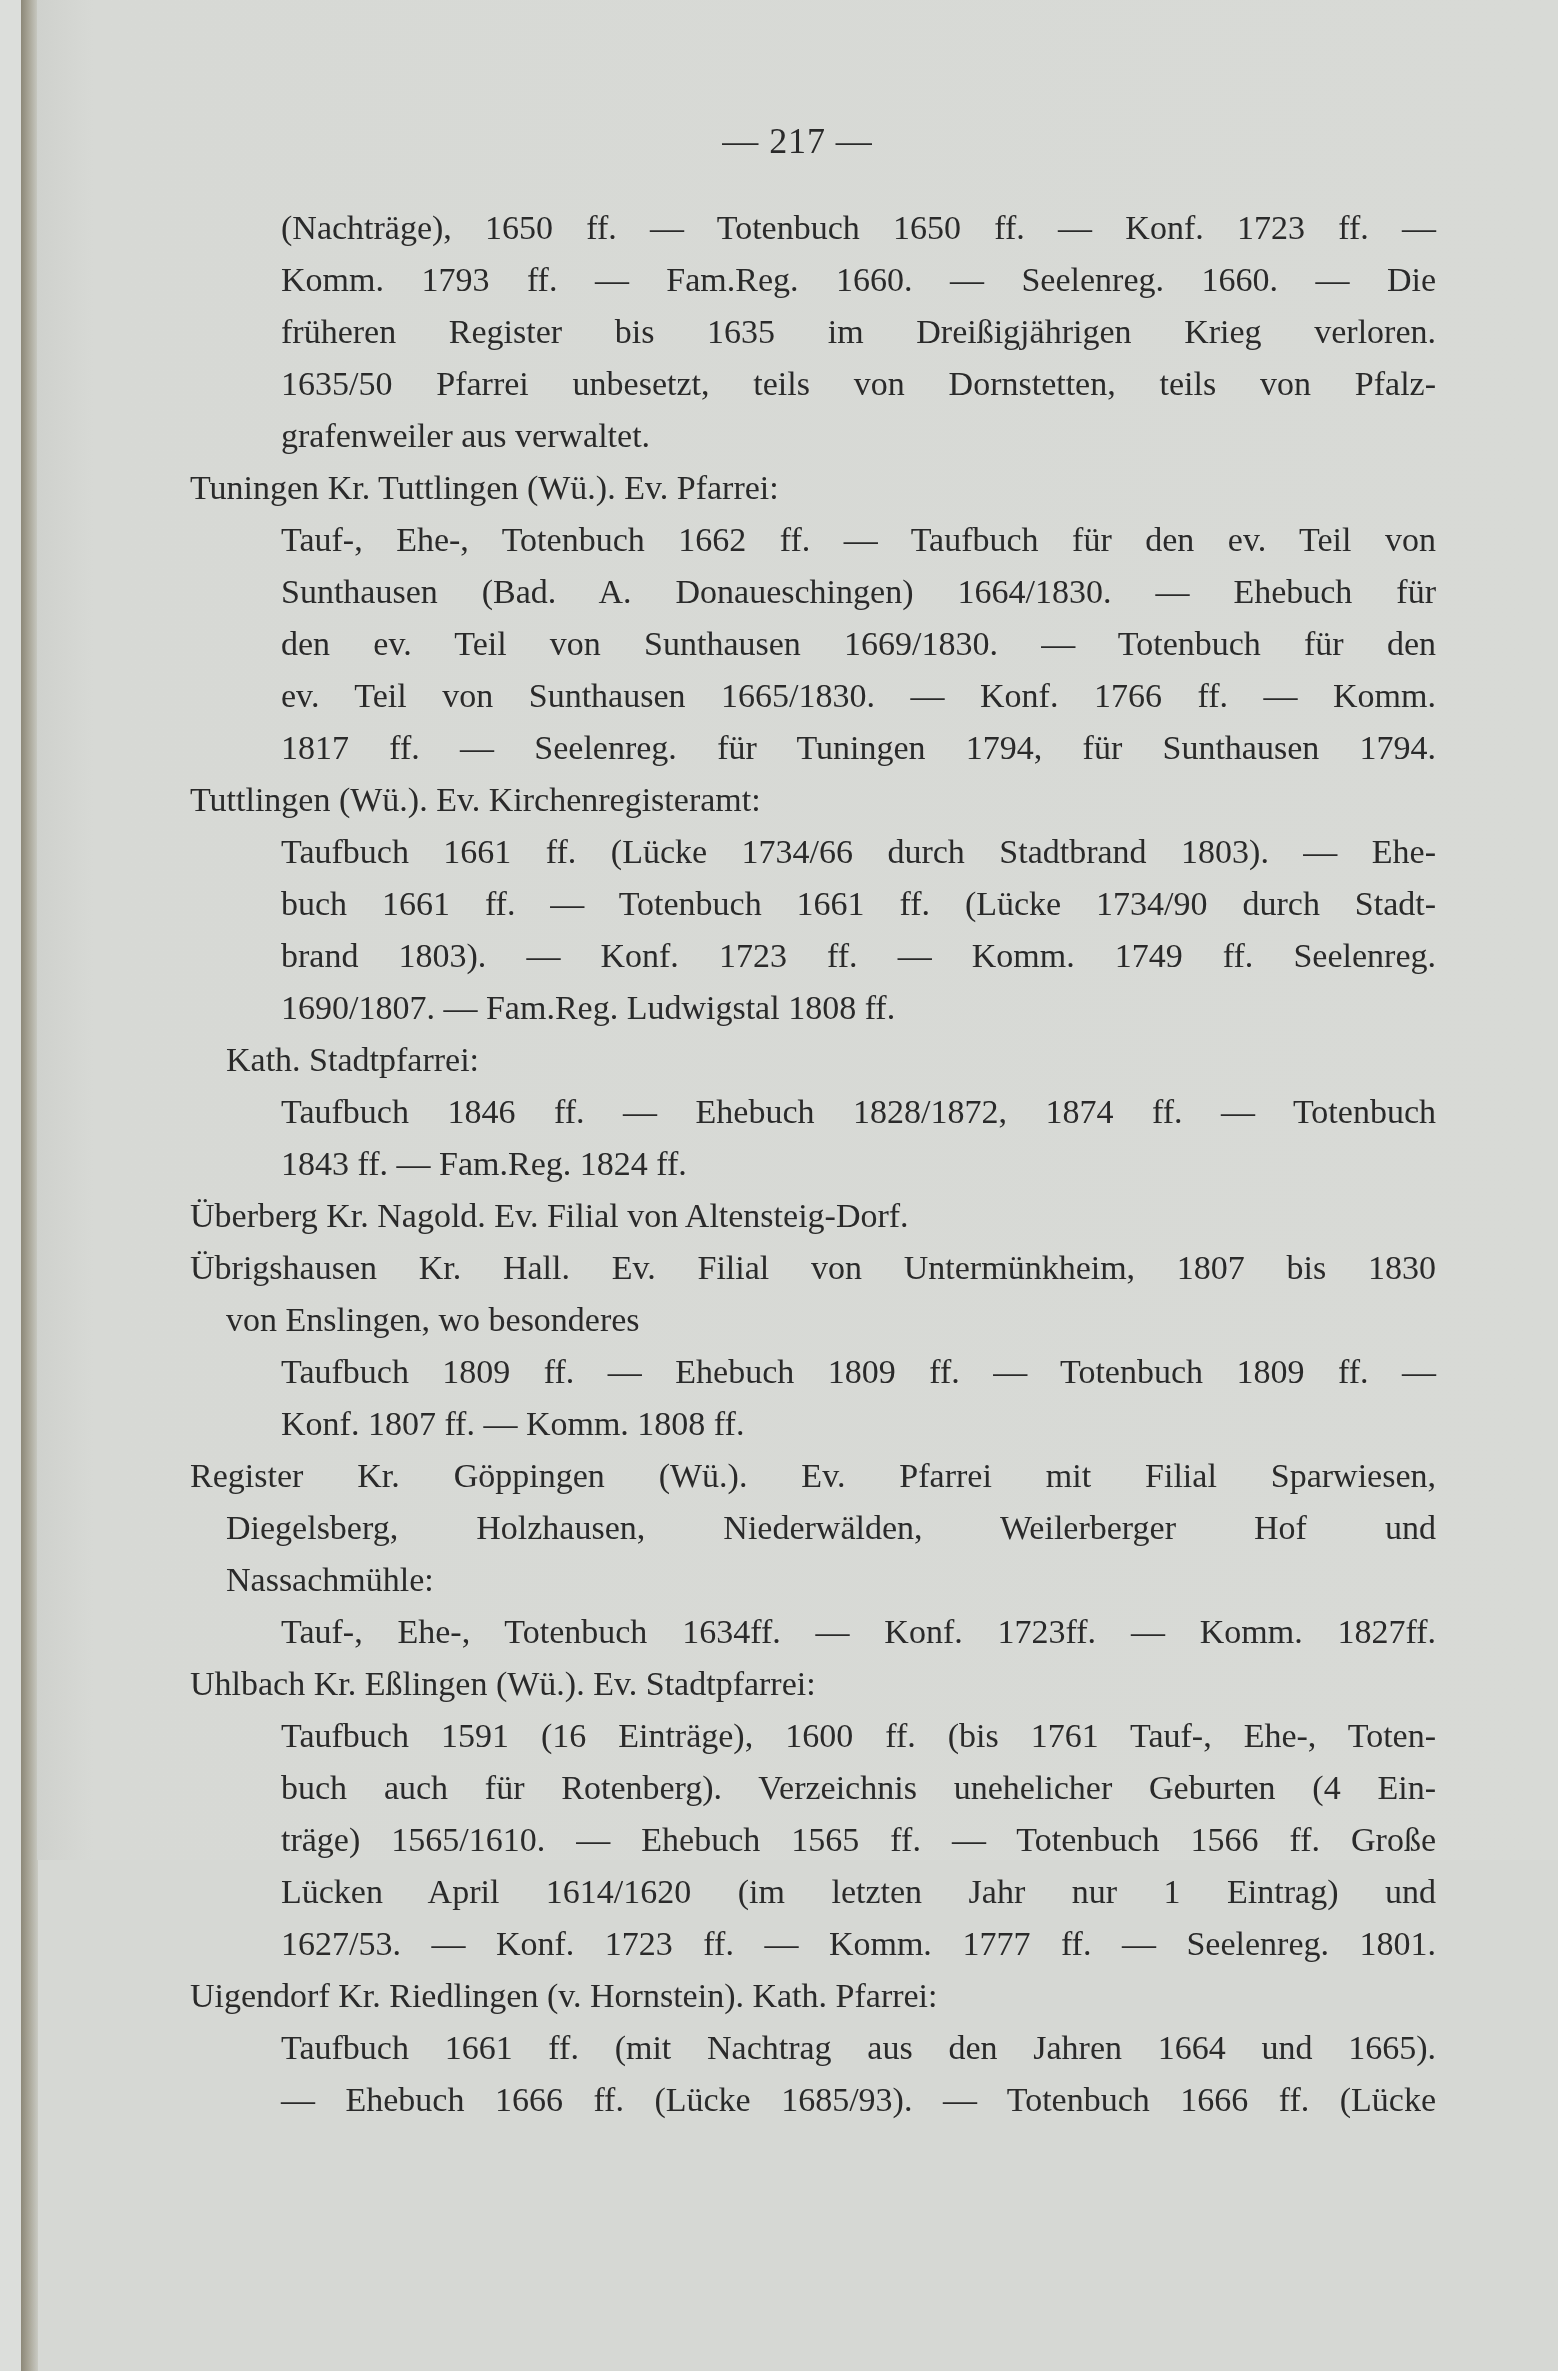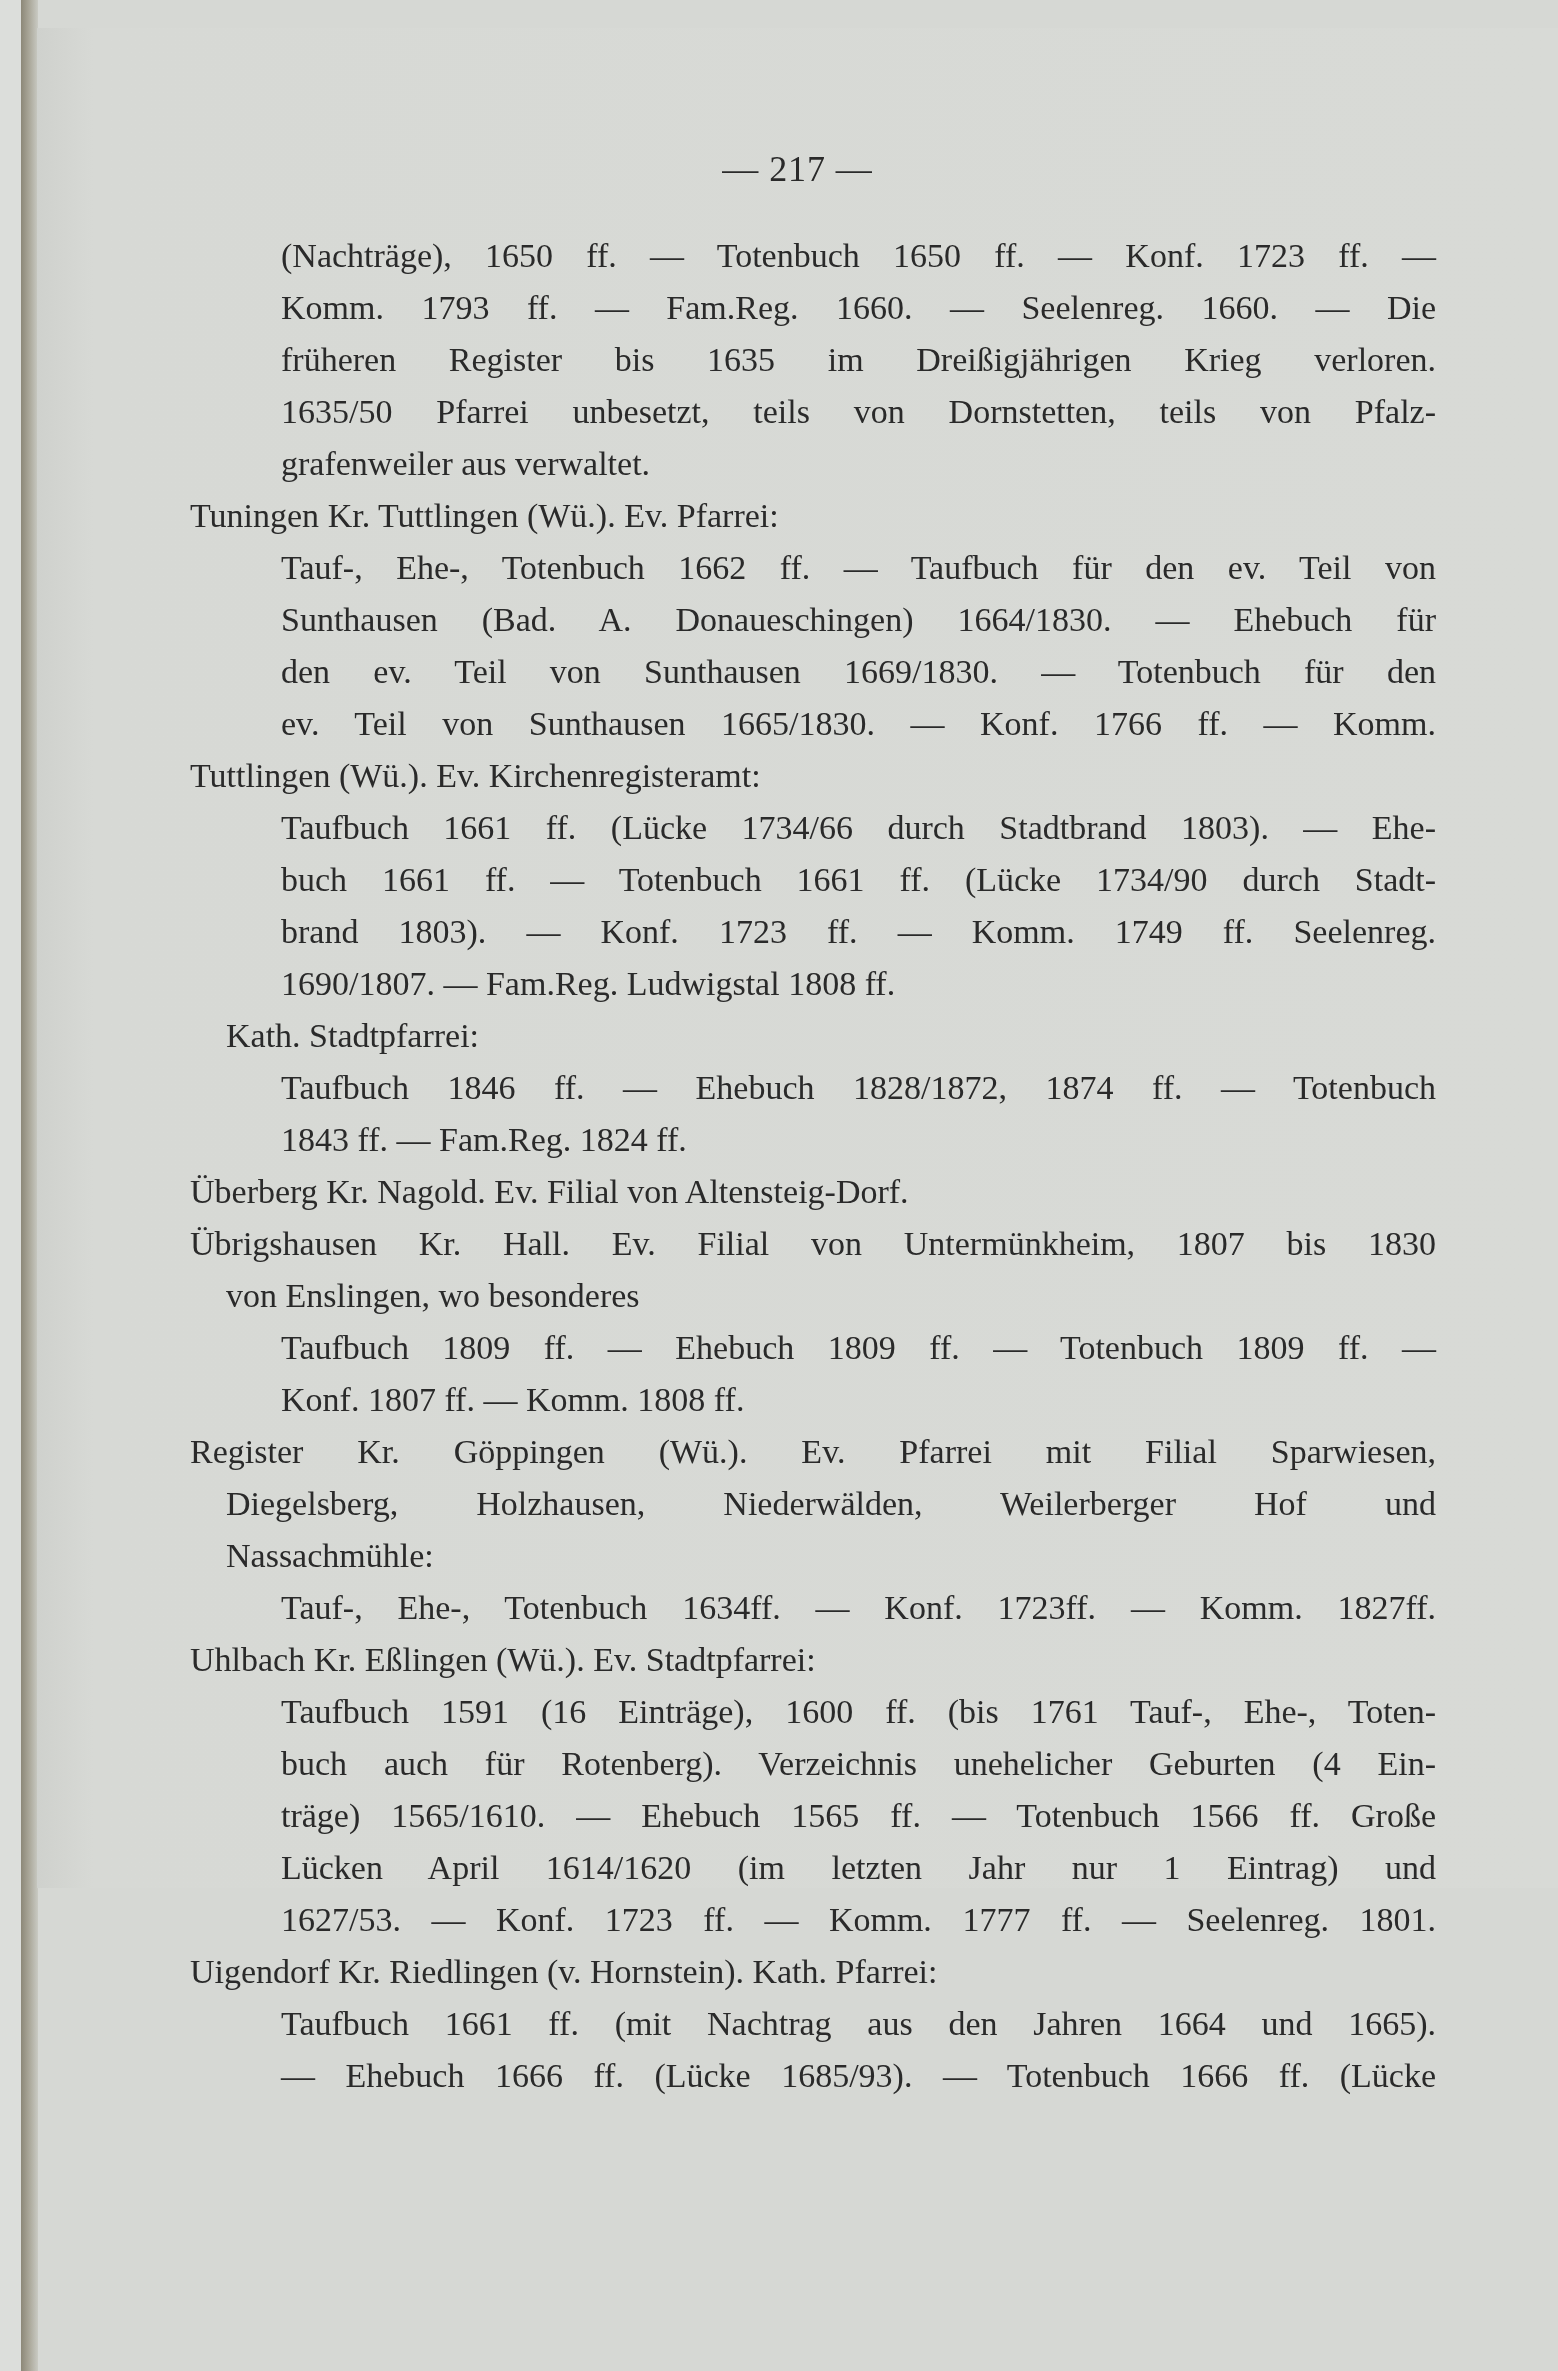--- a/index.html
+++ b/index.html
@@ -25,21 +25,20 @@
     position: absolute;
     left: 20.6px; top: 0;
     width: 17px; height: 2371px;
     background: linear-gradient(to right, #8c8878 0%, #a8a597 45%, #c9cac3 100%);
   }
   .page {
     position: absolute;
     left: 37px; top: 0;
     width: 1521px; height: 1860px;
     background: linear-gradient(to right, #cfd1cd 0px, #d7d9d5 56px, #d8dad6 100%);
-    margin-top: 28px;
   }
   .page-number {
     position: absolute;
     top: 120px;
     left: 0; width: 1521px;
     text-align: center;
     font-size: 36px;
     letter-spacing: 0.9px;
     font-family: "Liberation Serif", serif;
   }
@@ -79,20 +78,21 @@
       <div class="line lvl2 justify" style="white-space: normal;"><span style="white-space: nowrap;"><span>(Nachträge), 1650 ff. — Totenbuch 1650 ff. — Konf. 1723 ff. —</span></span></div>
       <div class="line lvl2 justify" style="white-space: normal;"><span style="white-space: nowrap;"><span>Komm. 1793 ff. — Fam.Reg. 1660. — Seelenreg. 1660. — Die</span></span></div>
       <div class="line lvl2 justify" style="white-space: normal;"><span style="white-space: nowrap;"><span>früheren Register bis 1635 im Dreißigjährigen Krieg verloren.</span></span></div>
       <div class="line lvl2 justify" style="white-space: normal;"><span style="white-space: nowrap;"><span>1635/50 Pfarrei unbesetzt, teils von Dornstetten, teils von Pfalz-</span></span></div>
       <div class="line lvl2"><span>grafenweiler aus verwaltet.</span></div>
       <div class="line lvl0"><span class="head">Tuningen</span><span> Kr. Tuttlingen (Wü.). Ev. Pfarrei:</span></div>
       <div class="line lvl2 justify" style="white-space: normal;"><span style="white-space: nowrap;"><span>Tauf-, Ehe-, Totenbuch 1662 ff. — Taufbuch für den ev. Teil von</span></span></div>
       <div class="line lvl2 justify" style="white-space: normal;"><span style="white-space: nowrap;"><span>Sunthausen (Bad. A. Donaueschingen) 1664/1830. — Ehebuch für</span></span></div>
       <div class="line lvl2 justify" style="white-space: normal;"><span style="white-space: nowrap;"><span>den ev. Teil von Sunthausen 1669/1830. — Totenbuch für den</span></span></div>
       <div class="line lvl2 justify" style="white-space: normal;"><span style="white-space: nowrap;"><span>ev. Teil von Sunthausen 1665/1830. — Konf. 1766 ff. — Komm.</span></span></div>
+      <div class="line lvl2 justify" style="white-space: normal;"><span style="white-space: nowrap;"><span>1817 ff. — Seelenreg. für Tuningen 1794, für Sunthausen 1794.</span></span></div>
       <div class="line lvl0"><span class="head">Tuttlingen</span><span> (Wü.). Ev. Kirchenregisteramt:</span></div>
       <div class="line lvl2 justify" style="white-space: normal;"><span style="white-space: nowrap;"><span>Taufbuch 1661 ff. (Lücke 1734/66 durch Stadtbrand 1803). — Ehe-</span></span></div>
       <div class="line lvl2 justify" style="white-space: normal;"><span style="white-space: nowrap;"><span>buch 1661 ff. — Totenbuch 1661 ff. (Lücke 1734/90 durch Stadt-</span></span></div>
       <div class="line lvl2 justify" style="white-space: normal;"><span style="white-space: nowrap;"><span>brand 1803). — Konf. 1723 ff. — Komm. 1749 ff. Seelenreg.</span></span></div>
       <div class="line lvl2"><span>1690/1807. — Fam.Reg. Ludwigstal 1808 ff.</span></div>
       <div class="line lvl1"><span>Kath. Stadtpfarrei:</span></div>
       <div class="line lvl2 justify" style="white-space: normal;"><span style="white-space: nowrap;"><span>Taufbuch 1846 ff. — Ehebuch 1828/1872, 1874 ff. — Totenbuch</span></span></div>
       <div class="line lvl2"><span>1843 ff. — Fam.Reg. 1824 ff.</span></div>
       <div class="line lvl0"><span class="head">Überberg</span><span> Kr. Nagold. Ev. Filial von Altensteig-Dorf.</span></div>
       <div class="line lvl0 justify" style="white-space: normal;"><span style="white-space: nowrap;"><span class="head">Übrigshausen</span><span> Kr. Hall. Ev. Filial von Untermünkheim, 1807 bis 1830</span></span></div>

